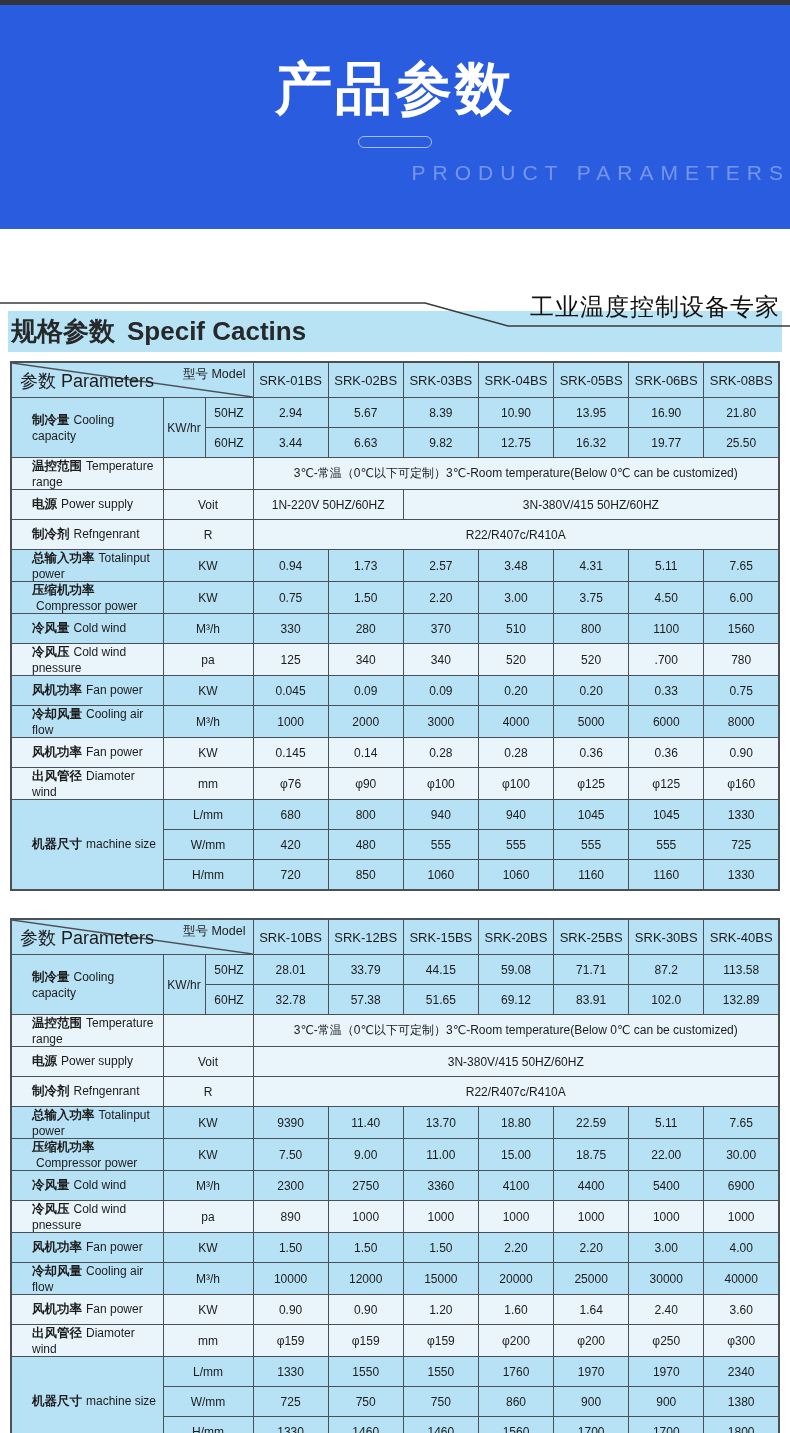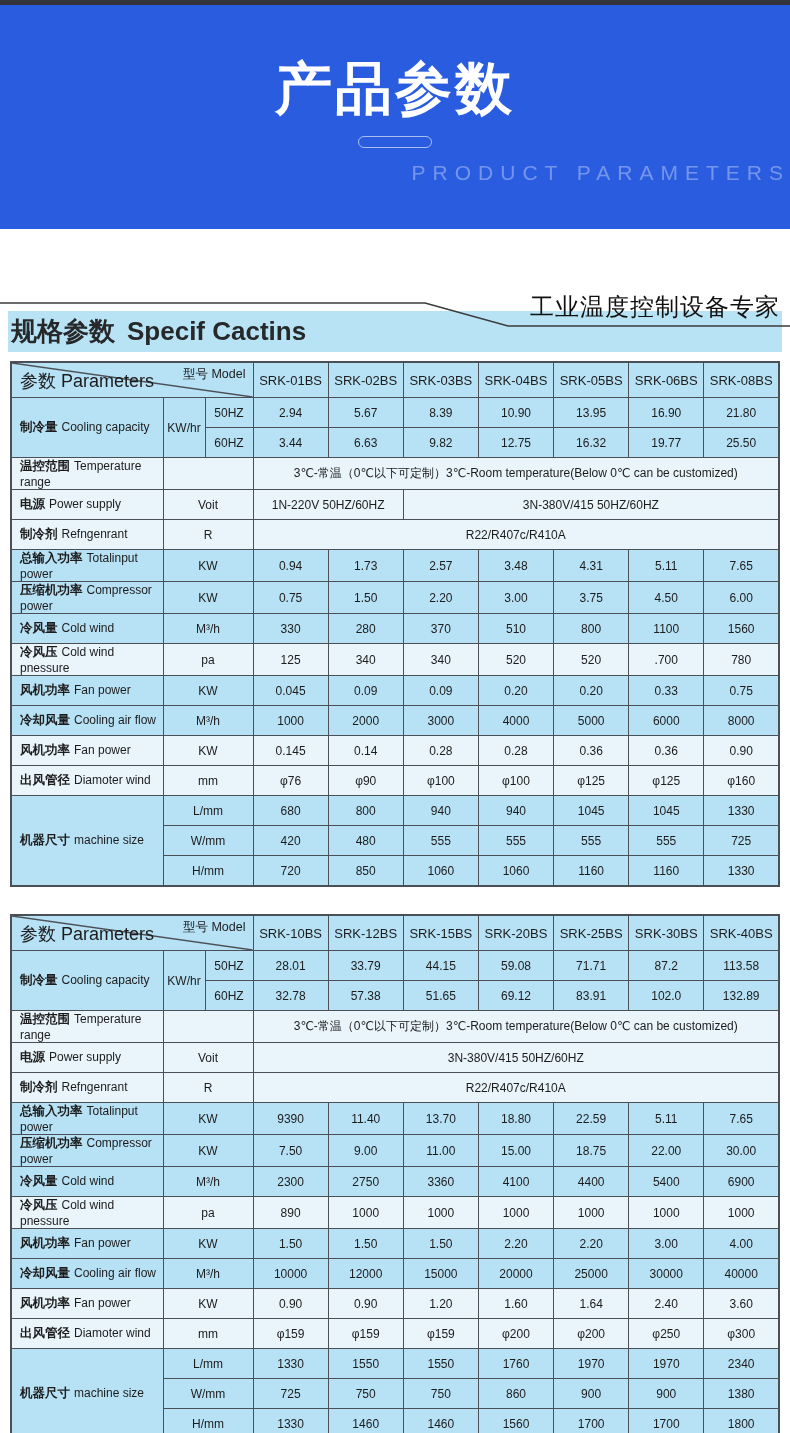--- a/index.html
+++ b/index.html
@@ -49,21 +49,21 @@
     width:100%;border-collapse:collapse;table-layout:fixed;
     border:2px solid var(--border-col);margin-bottom:27px;
   }
   td{
     border:1px solid var(--border-col);height:29px;text-align:center;
     font-size:12px;color:var(--ink);padding:0 2px;overflow:hidden;
   }
   tr.hdr td{height:34px;font-size:13px;}
   tr.m>td{background:var(--row-medium);}
   tr.p>td{background:var(--row-pale);}
-  td.lab{text-align:left;padding-left:8px;}
+  td.lab{text-align:left;padding-left:20px;}
   td.lab .zh{font-weight:bold;font-size:12.5px;}
   td.lab .en{font-size:12px;margin-left:4px;}
   td.diag{position:relative;padding:0;}
   td.diag svg{position:absolute;left:0;top:0;width:100%;height:100%;}
   td.diag .model-lab{position:absolute;top:3px;right:7px;font-size:12.5px;}
   td.diag .param-lab{position:absolute;bottom:4px;left:8px;font-size:18px;}
 </style>
 </head>
 <body>
 

